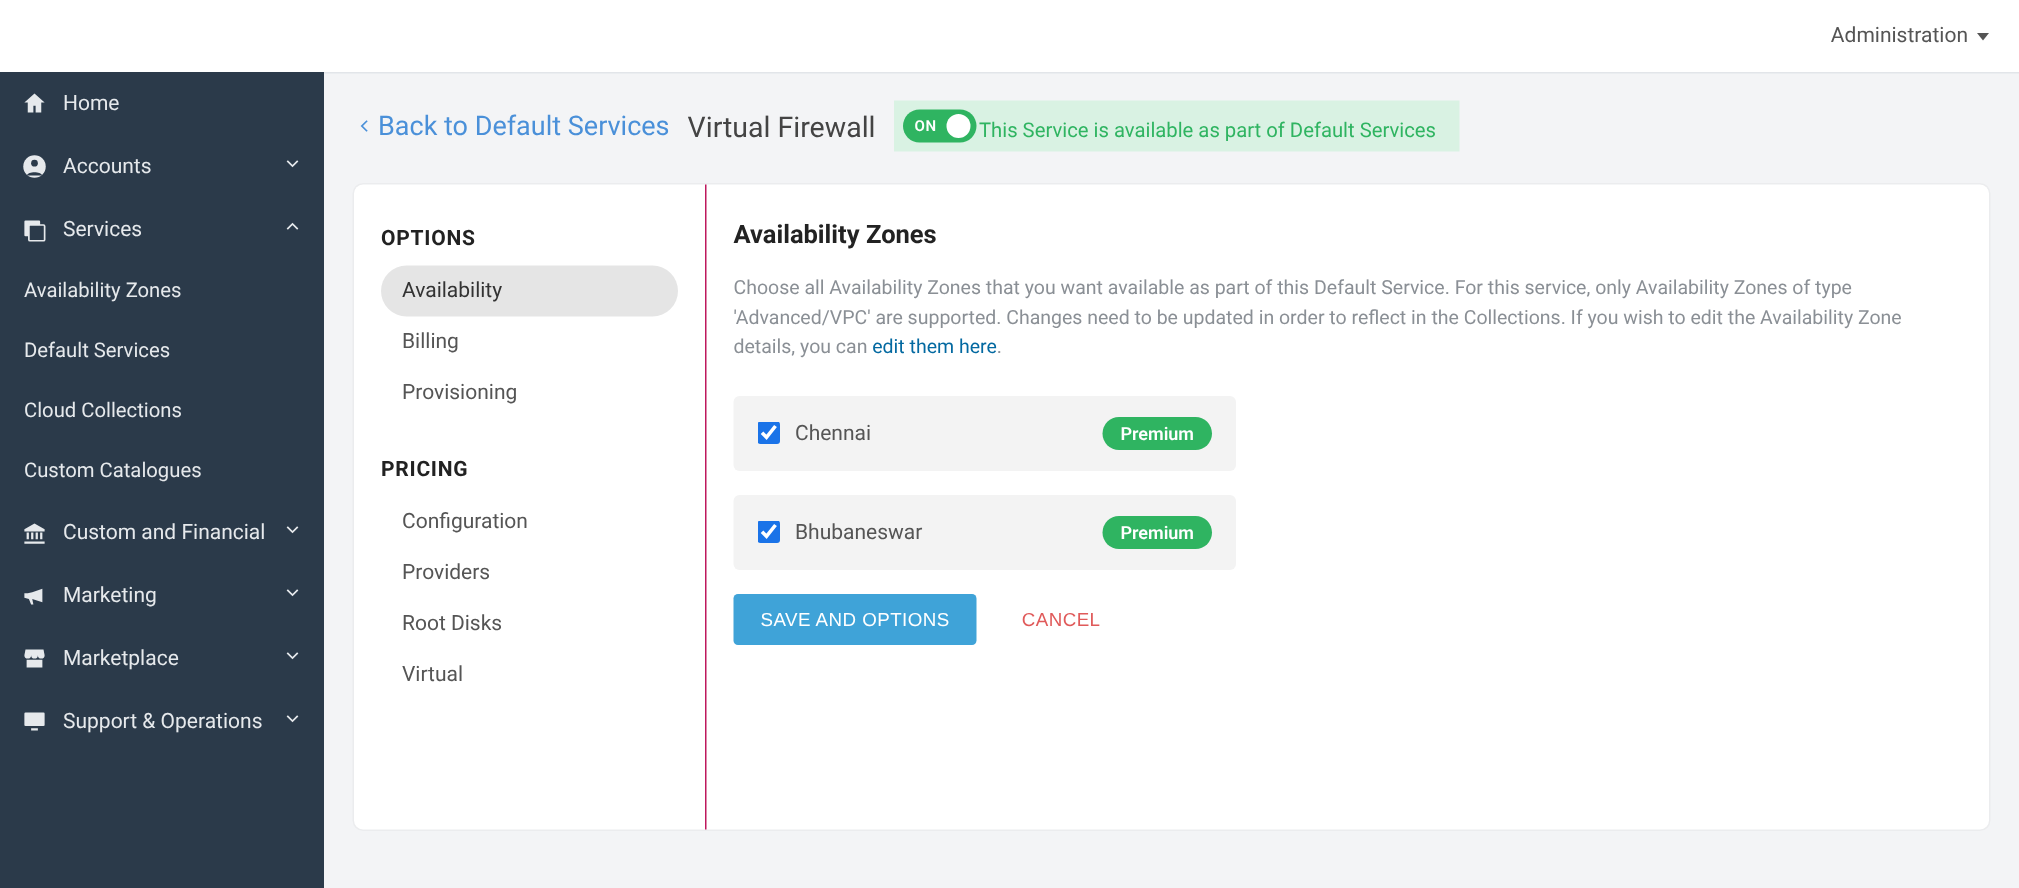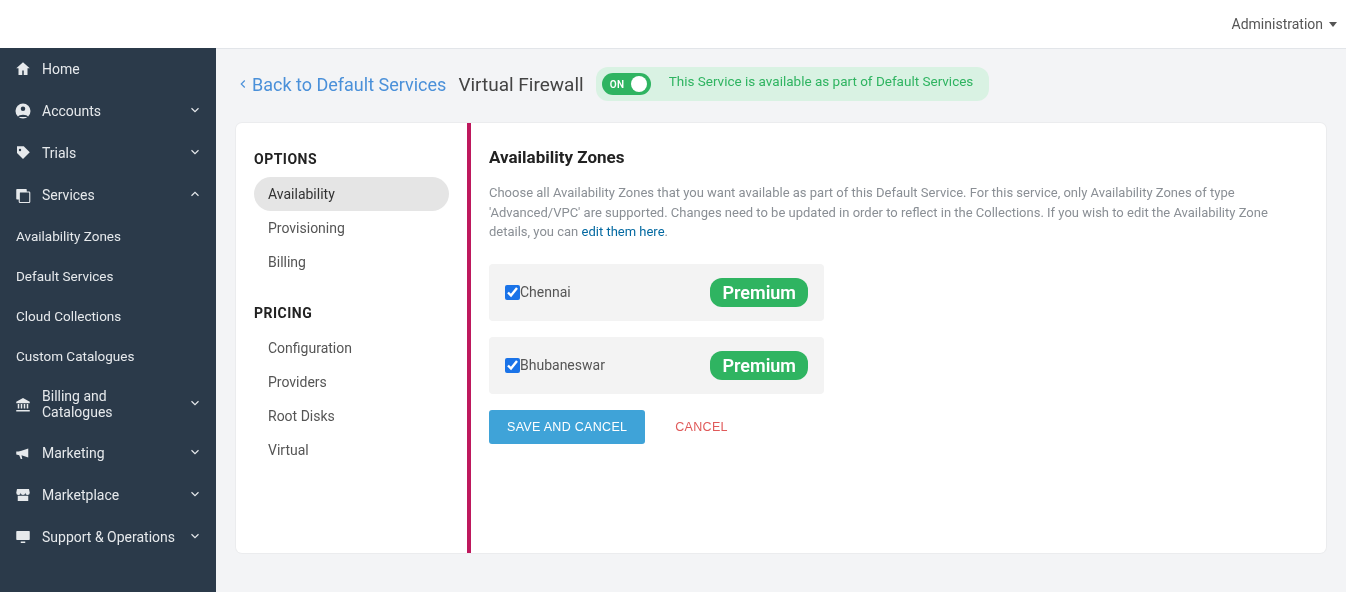--- a/index.html
+++ b/index.html
@@ -12,21 +12,21 @@
     height: 592px;
     overflow: hidden;
   }
 
   
   .topbar {
     height: 48px;
     display: flex;
     justify-content: flex-end;
     align-items: center;
-    padding: 0 9px;
+    padding: 0 20px;
     background: #fff;
   }
   .admin-link {
     color: #555;
     font-size: 14px;
     cursor: pointer;
     display: flex;
     align-items: center;
     gap: 4px;
   }
@@ -106,25 +106,25 @@
   }
   .back-link svg { stroke: #4a90d9; fill:none; }
   .page-title {
     font-size: 19px;
     color: #444;
     font-weight: 400;
   }
 
   .status-pill {
     display: flex;
-    align-items: flex-start;
+    align-items: flex-end;
     background: #d9f2e3;
-    border-radius: 12px;
+    border-radius: 0;
     padding: 6px 16px 6px 6px;
-    gap: 18px;
+    gap: 2px;
   }
   .toggle {
     display: flex;
     align-items: center;
     background: #2fb461;
     border-radius: 12px;
     height: 22px;
     padding: 0 4px 0 8px;
     gap: 6px;
     cursor: pointer;
@@ -149,21 +149,21 @@
   .card {
     background: #fff;
     border-radius: 6px;
     display: flex;
     min-height: 430px;
     box-shadow: 0 0 0 1px rgba(0,0,0,0.03);
   }
 
   .card-side {
     width: 235px;
-    border-right: 4px solid #be185d;
+    border-right: 1px solid #be185d;
     padding: 28px 18px;
   }
   .side-heading {
     font-size: 14px;
     font-weight: 700;
     color: #222;
     letter-spacing: 0.5px;
     margin-bottom: 10px;
   }
   .side-item {
@@ -206,36 +206,36 @@
   .zone-list {
     width: 335px;
   }
   .zone-row {
     display: flex;
     align-items: center;
     background: #f3f3f3;
     border-radius: 4px;
     padding: 14px 16px;
     margin-bottom: 16px;
-    gap: 0;
+    gap: 10px;
   }
   .zone-row input[type=checkbox] {
     width: 15px; height: 15px;
     accent-color: #1a73e8;
     cursor: pointer;
   }
   .zone-name {
     color: #555;
     font-size: 14px;
   }
   .zone-badge {
     margin-left: auto;
     background: #2fb461;
     color: #fff;
-    font-size: 18px;
+    font-size: 12px;
     font-weight: 600;
     padding: 4px 12px;
     border-radius: 12px;
   }
 
   .actions {
     display: flex;
     align-items: center;
     gap: 30px;
     margin-top: 6px;
@@ -291,34 +291,20 @@
           </svg>
       </span>
       <span>Accounts</span>
       <span class="chev">
         <svg viewBox="0 0 24 24" width="14" height="14" stroke-width="2">
             <polyline points="6 9 12 15 18 9"></polyline>
           </svg>
       </span>
     </div>
 
-    <div class="nav-item">
-      <span class="nav-icon">
-        <svg viewBox="0 0 24 24" width="18" height="18">
-            <path d="M21 11l-8-8H4v9l8 8 9-9z"></path>
-            <circle cx="8" cy="8" r="1.6" fill="#2b3a4a"></circle>
-          </svg>
-      </span>
-      <span>Trials</span>
-      <span class="chev">
-        <svg viewBox="0 0 24 24" width="14" height="14" stroke-width="2">
-            <polyline points="6 9 12 15 18 9"></polyline>
-          </svg>
-      </span>
-    </div>
 
     <div class="nav-item">
       <span class="nav-icon">
         <svg viewBox="0 0 24 24" width="18" height="18">
             <rect x="3" y="4" width="14" height="14" rx="1"></rect>
             <rect x="7" y="8" width="14" height="14" rx="1" fill="#2b3a4a" stroke="#e6e9ec" stroke-width="1.5"></rect>
           </svg>
       </span>
       <span>Services</span>
       <span class="chev">
@@ -340,21 +326,21 @@
     <div class="nav-sub">
       <span>Custom Catalogues</span>
     </div>
 
     <div class="nav-item">
       <span class="nav-icon">
         <svg viewBox="0 0 24 24" width="18" height="18">
             <path d="M3 9l9-5 9 5v2H3zM5 12h2v6H5zm4 0h2v6H9zm4 0h2v6h-2zm4 0h2v6h-2zM3 20h18v2H3z"></path>
           </svg>
       </span>
-      <span>Billing and Catalogues</span>
+      <span>Custom and Financial</span>
       <span class="chev">
         <svg viewBox="0 0 24 24" width="14" height="14" stroke-width="2">
             <polyline points="6 9 12 15 18 9"></polyline>
           </svg>
       </span>
     </div>
 
     <div class="nav-item">
       <span class="nav-icon">
         <svg viewBox="0 0 24 24" width="18" height="18">
@@ -417,22 +403,22 @@
         </div>
         <span class="status-text">This Service is available as part of Default Services</span>
       </div>
     </div>
 
     <div class="card">
 
       <div class="card-side">
         <div class="side-heading">OPTIONS</div>
         <div class="side-item active"><span>Availability</span></div>
+        <div class="side-item"><span>Billing</span></div>
         <div class="side-item"><span>Provisioning</span></div>
-        <div class="side-item"><span>Billing</span></div>
 
         <div class="side-group2">
           <div class="side-heading">PRICING</div>
           <div class="side-item"><span>Configuration</span></div>
           <div class="side-item"><span>Providers</span></div>
           <div class="side-item"><span>Root Disks</span></div>
           <div class="side-item"><span>Virtual</span></div>
         </div>
       </div>
 
@@ -449,21 +435,21 @@
             <span class="zone-badge">Premium</span>
           </div>
           <div class="zone-row">
             <input type="checkbox" checked="" style="">
             <span class="zone-name">Bhubaneswar</span>
             <span class="zone-badge">Premium</span>
           </div>
         </div>
 
         <div class="actions">
-          <button class="btn-save">SAVE AND CANCEL</button>
+          <button class="btn-save">SAVE AND OPTIONS</button>
           <button class="btn-cancel">CANCEL</button>
         </div>
       </div>
 
     </div>
 
   </div>
 </div>
 
 </body></html>

